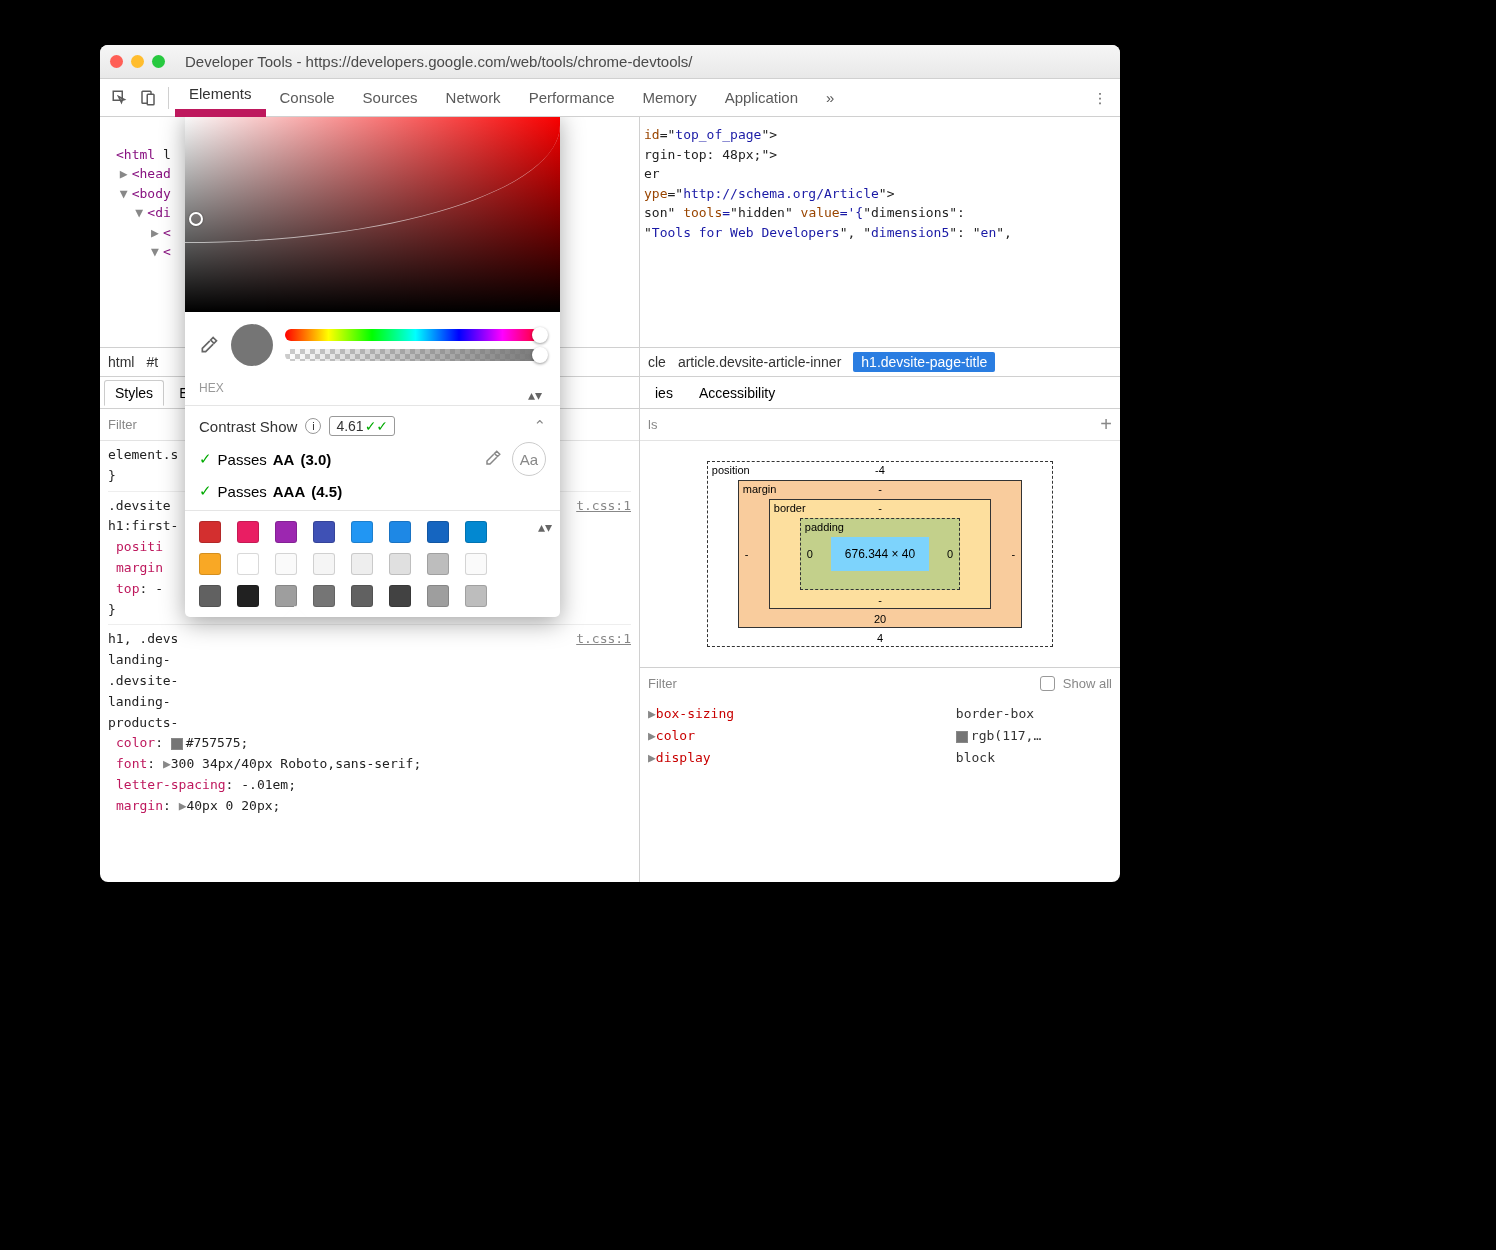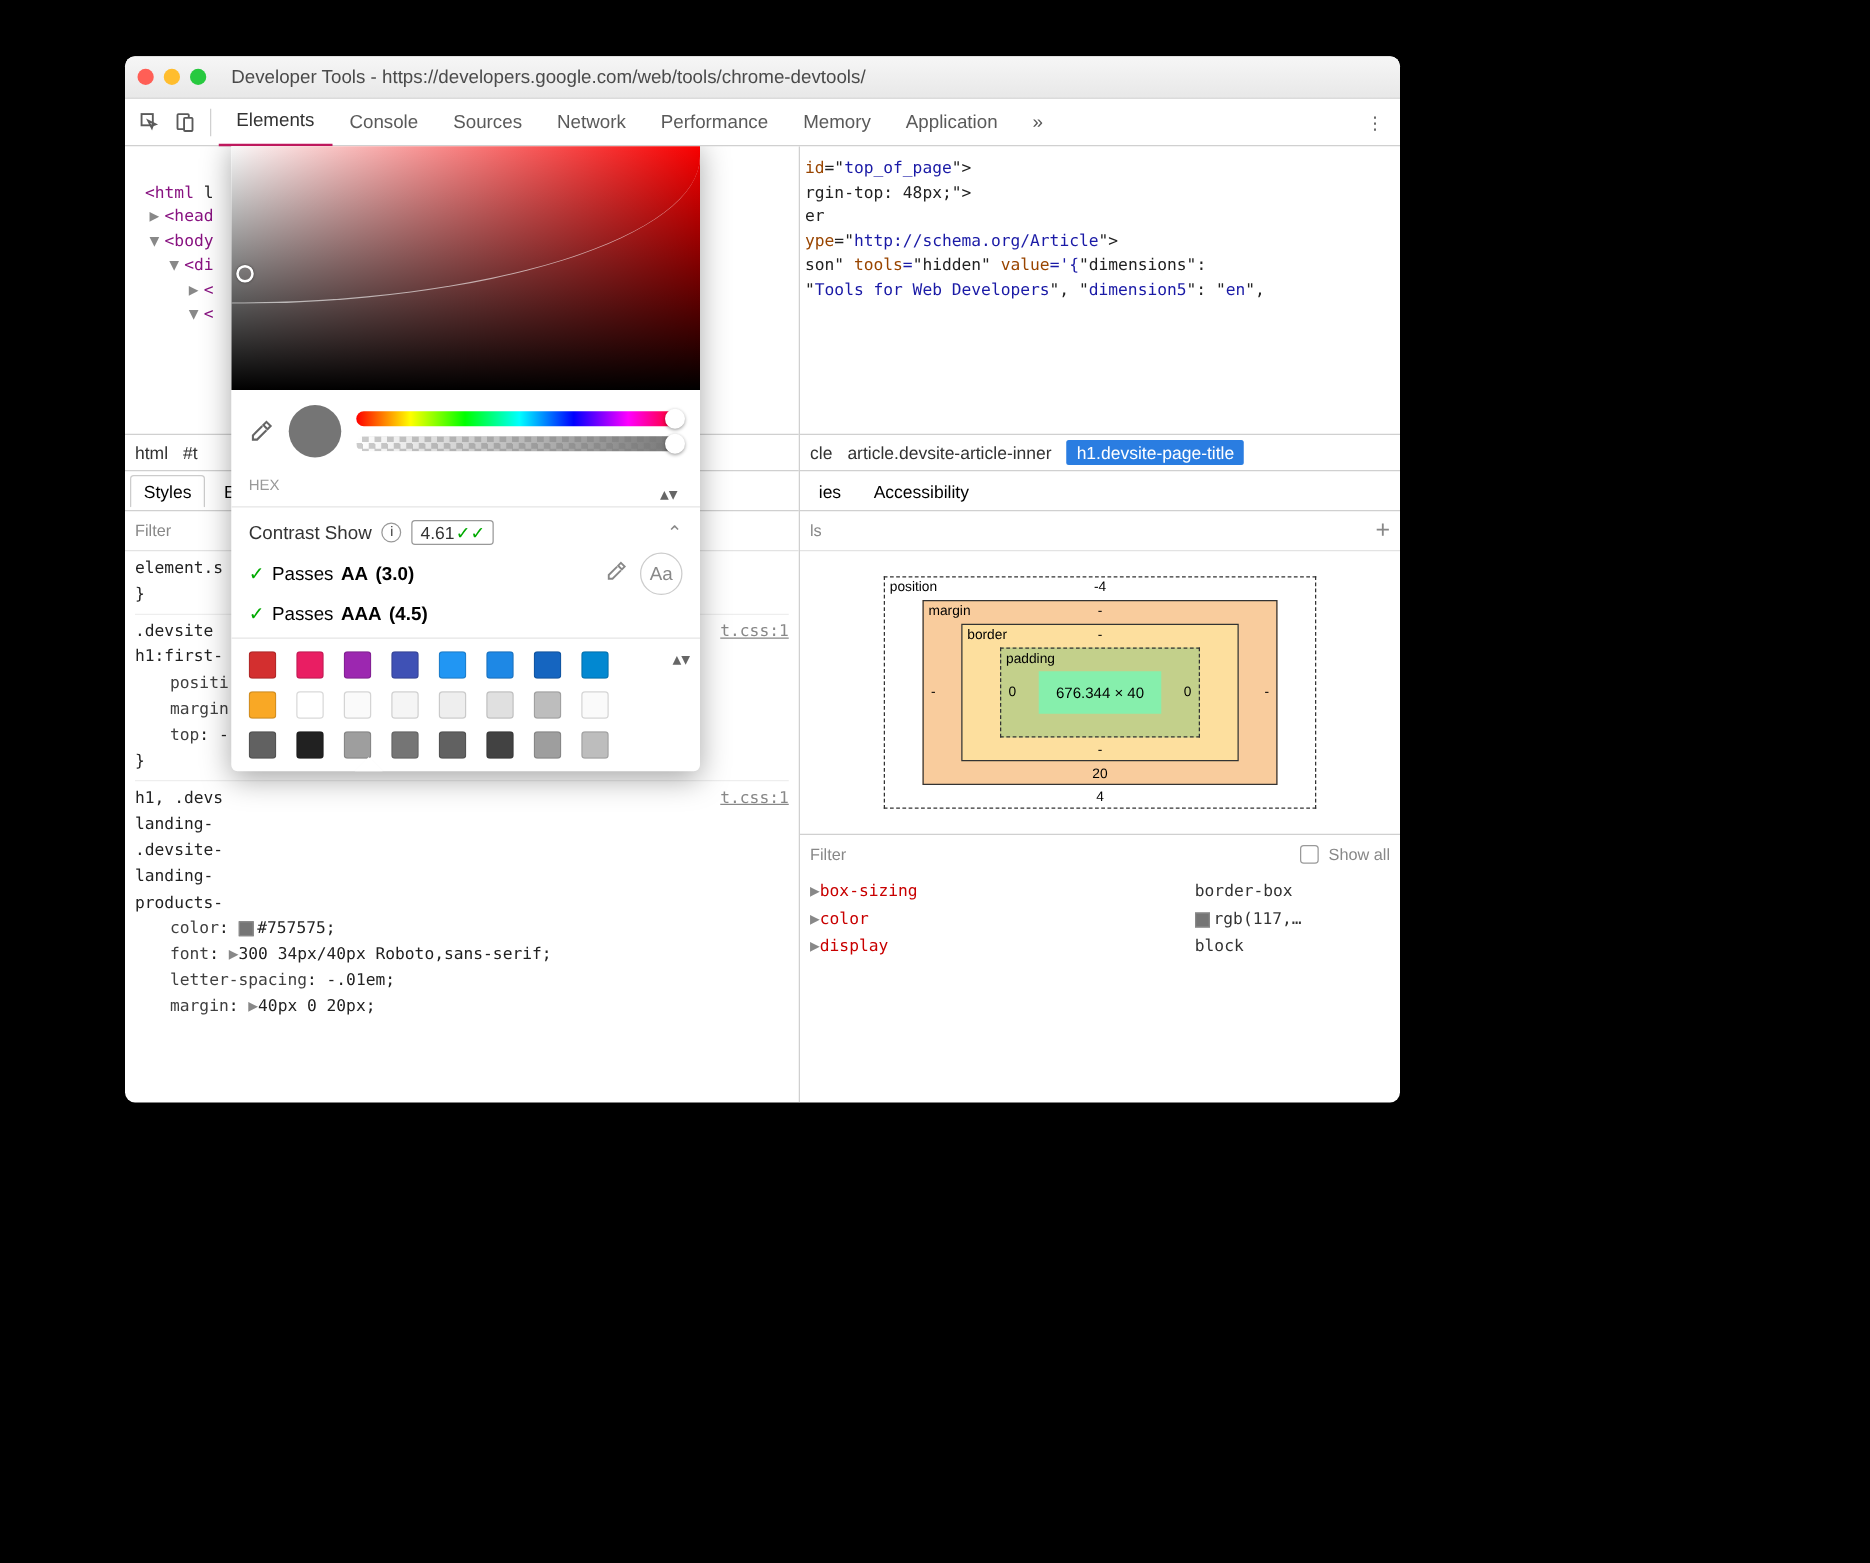--- a/index.html
+++ b/index.html
@@ -6,43 +6,43 @@
 body { background: #000; font-family: -apple-system, "Helvetica Neue", Arial, sans-serif; font-size: 14px; width: 1496px; height: 1250px; position: relative; }
 .window { position: absolute; left: 100px; top: 45px; width: 1020px; height: 837px; background: #fff; border-radius: 8px; overflow: hidden; box-shadow: 0 10px 40px rgba(0,0,0,0.5); display:flex; flex-direction:column;}
 .titlebar { height: 34px; background: linear-gradient(#f6f6f6,#e8e8e8); border-bottom: 1px solid #d0d0d0; display: flex; align-items: center; padding: 0 10px; gap: 8px; }
 .dot { width: 13px; height: 13px; border-radius: 50%; }
 .dot.r { background: #ff5f56; } .dot.y { background: #ffbd2e; } .dot.g { background: #27c93f; }
 .title-text { margin-left: 12px; color: #4a4a4a; font-size: 15px; white-space: nowrap; }
 .toolbar { height: 38px; border-bottom: 1px solid #d0d0d0; display: flex; align-items: center; padding: 0 6px; gap: 0; }
 .tb-icon { width: 28px; height: 28px; display: flex; align-items: center; justify-content: center; color: #5a5a5a; }
 .tb-sep { width:1px; height:22px; background:#d0d0d0; margin:0 6px;}
 .tab { padding: 0 14px; height: 38px; display: flex; align-items: center; color: #5a5a5a; font-size: 15px; cursor: pointer; }
-.tab.active { color: #333; border-bottom: 2px solid #be185d; }
+.tab.active { color: #333; border-bottom: 8px solid #be185d; }
 .content { flex:1; display:flex; position:relative; overflow:hidden;}
 .left-col { width: 540px; display:flex; flex-direction:column; border-right:1px solid #d0d0d0; position:relative;}
 .right-col { flex:1; display:flex; flex-direction:column;}
 .dom-panel { font-family: Menlo, Consolas, monospace; font-size: 13px; padding: 8px 4px; color:#222; line-height:1.5; overflow:hidden;}
 .dom-line { white-space:nowrap;}
 .t { color:#881280;} .a { color:#994500;} .v { color:#1a1aa6;} .arrow { color:#888; display:inline-block; width:12px;}
 .crumb-bar { border-top:1px solid #d0d0d0; border-bottom:1px solid #d0d0d0; height:30px; display:flex; align-items:center; padding:0 8px; gap:12px; font-size:14px; overflow:hidden;}
 .crumb { color:#333; white-space:nowrap;} .crumb.sel { background:#2a7de1; color:#fff; padding:2px 8px; border-radius:2px;}
 .subtabs { height:32px; border-bottom:1px solid #d0d0d0; display:flex; align-items:center; padding:0 4px; gap:4px; font-size:14px;}
 .subtab { padding:4px 10px; border:1px solid transparent; border-radius:3px 3px 0 0;} .subtab.active { border:1px solid #ccc; border-bottom:1px solid #fff; background:#fff;}
 .filterbar { height:32px; border-bottom:1px solid #e3e3e3; display:flex; align-items:center; padding:0 8px; gap:8px; font-size:13px; color:#888;}
-.styles-panel { flex:1; font-family:Menlo,Consolas,monospace; font-size:13px; padding:4px 8px; line-height:1.6; color:#222; overflow:hidden;} .prop { color:#404040; margin-left:28px;} .val { color:#222;} .src { float:right; color:#888; text-decoration:underline;}
+.styles-panel { flex:1; font-family:Menlo,Consolas,monospace; font-size:13px; padding:4px 8px; line-height:1.6; color:#222; overflow:hidden;} .prop { color:#be185d; margin-left:8px;} .val { color:#222;} .src { float:right; color:#888; text-decoration:underline;}
 .swatch { display:inline-block; width:12px; height:12px; background:#757575; border:1px solid #888; vertical-align:middle; margin-right:3px;}
 .tri { color:#888;}
 .computed { flex:1; overflow:hidden;}
 .boxmodel { padding:20px; display:flex; justify-content:center;align-items:center;}
 .bm-layer { position:relative; border:1px dashed #333; padding:18px 30px; font-size:11px; text-align:center;}
 .bm-pos { background:#fff;}
 .bm-margin { background:#f9cc9d; border-style:solid;}
 .bm-border { background:#fddf9e; border-style:solid;}
 .bm-padding { background:#c3d08b; border-style:dashed;}
-.bm-content { background:#86efac; border:none; padding:10px 14px; font-size:12px;}
+.bm-content { background:#7dd3fc; border:none; padding:10px 14px; font-size:12px;}
 .bm-label { position:absolute; top:2px; left:4px; font-size:11px;}
 .bm-val { position:absolute; font-size:11px;}
 .comp-filter { border-top:1px solid #d0d0d0; height:32px; display:flex; align-items:center; padding:0 8px; gap:8px; font-size:13px; color:#888;}
 .comp-list { font-family:Menlo,Consolas,monospace; font-size:13px; padding:4px 8px; line-height:1.7;}
 .comp-row { display:flex;} .comp-prop { color:#c80000; width:300px;} .comp-val { color:#333;}
 
 .picker { position:absolute; left:85px; top:-5px; width:375px; background:#fff; border-radius:5px; box-shadow:0 6px 24px rgba(0,0,0,0.35); z-index:50; overflow:hidden;}
 .picker-grad { height:200px; position:relative; background: linear-gradient(to top, #000, transparent), linear-gradient(to right, #fff, #f00);}
 .picker-grad::after { content:""; position:absolute; left:0; top:0; right:0; height:130px; border-bottom:1px solid rgba(255,255,255,0.6); border-radius:0 0 100% 0/0 0 90% 0; pointer-events:none;}
 .picker-cursor { position:absolute; left:4px; top:100px; width:14px; height:14px; border:2px solid #fff; border-radius:50%; box-shadow:0 0 2px rgba(0,0,0,0.5);}

